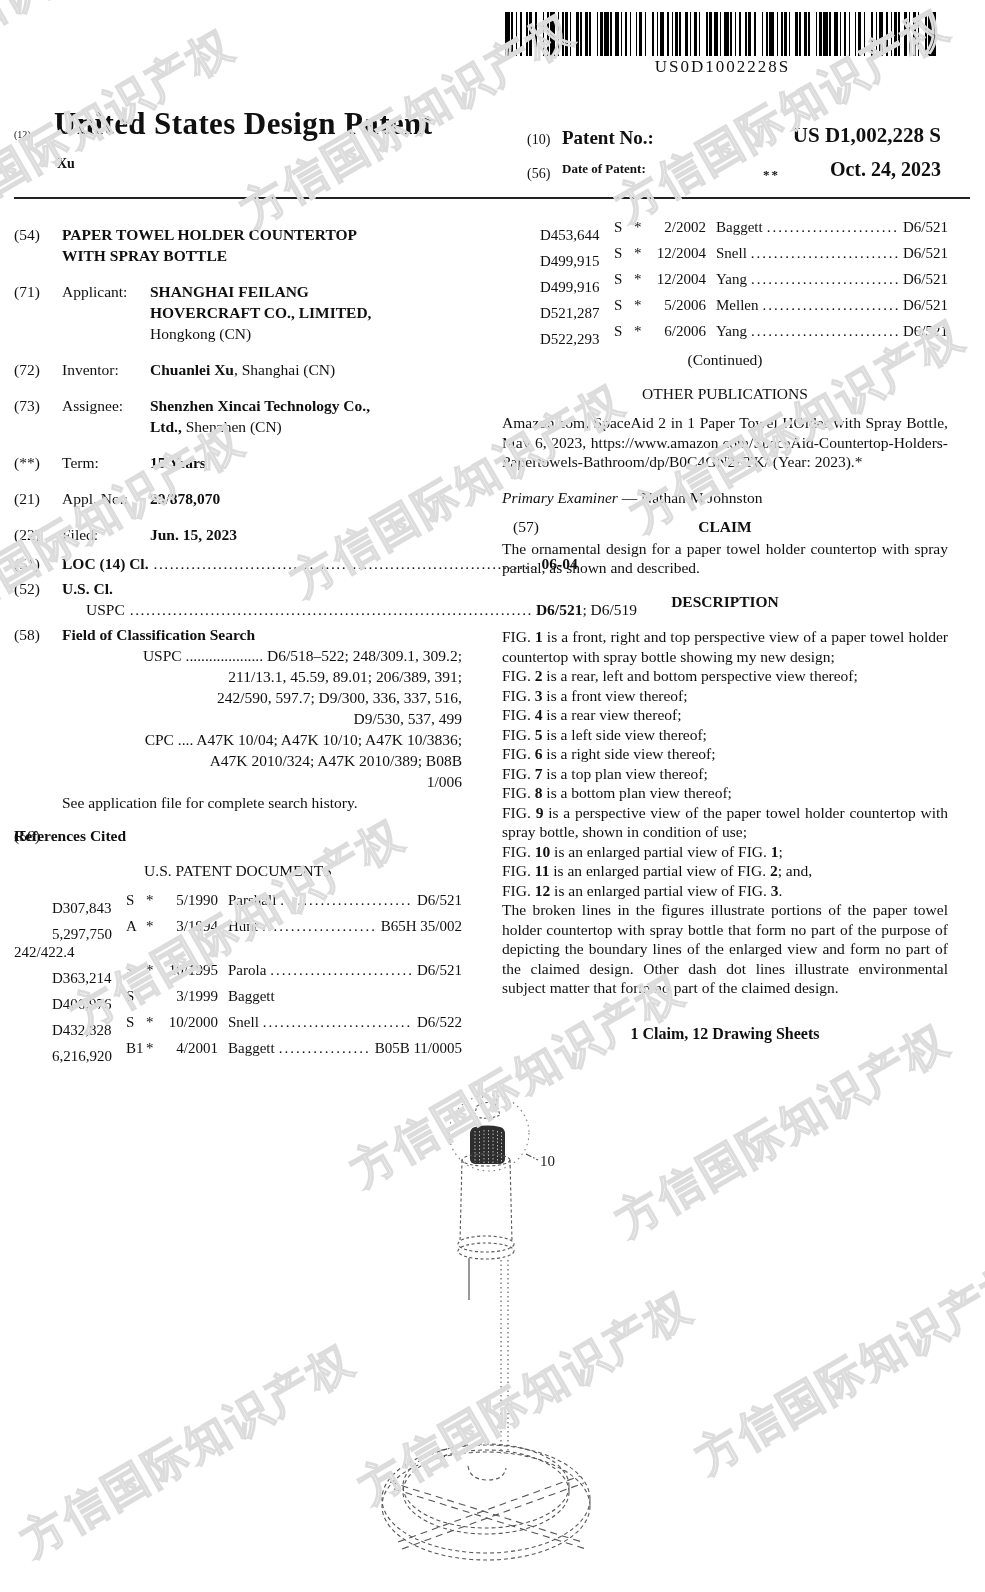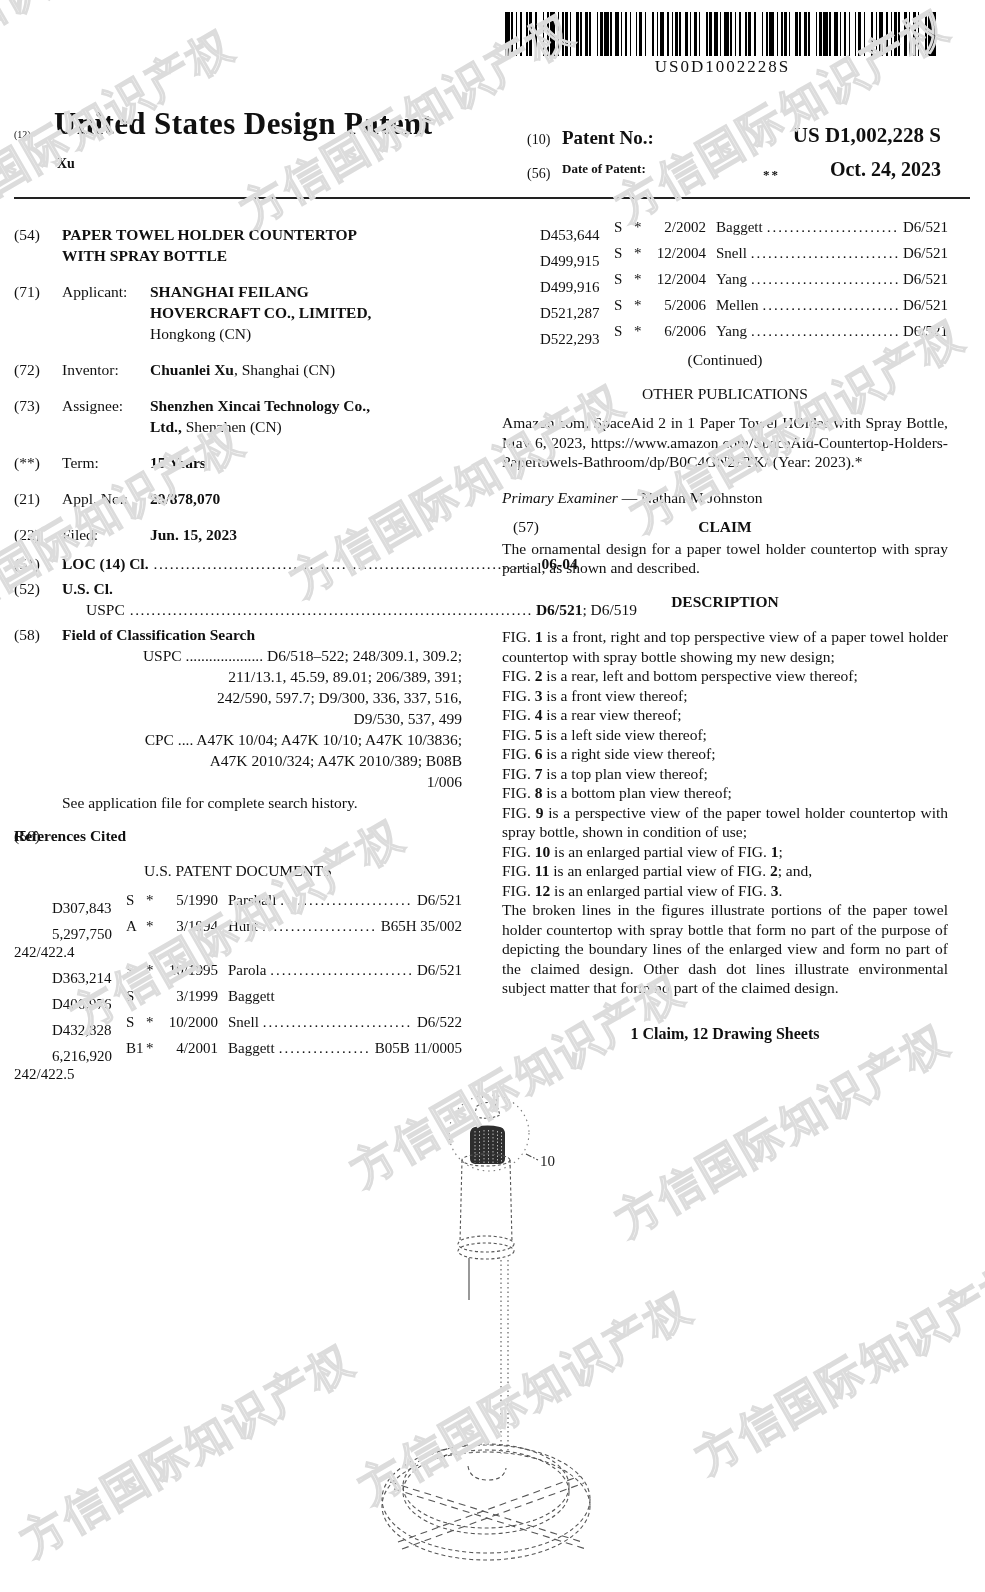--- a/index.html
+++ b/index.html
@@ -395,21 +395,20 @@
         </div>
         <div class="ref-row">
           <span class="r-no">6,216,920</span>
           <span class="r-kind">B1</span>
           <span class="r-star">*</span>
           <span class="r-date">4/2001</span>
           <span class="r-name">Baggett</span>
           <span class="r-leader"></span>
           <span class="r-cls">B05B 11/0005</span>
         </div>
-        <div class="ref-cont">242/422.5</div>
       </div>
   </div>
 
   <div class="col-right">
 
     <div id="refs-right">
         <div class="ref-row">
           <span class="r-no">D453,644</span>
           <span class="r-kind">S</span>
           <span class="r-star">*</span>

